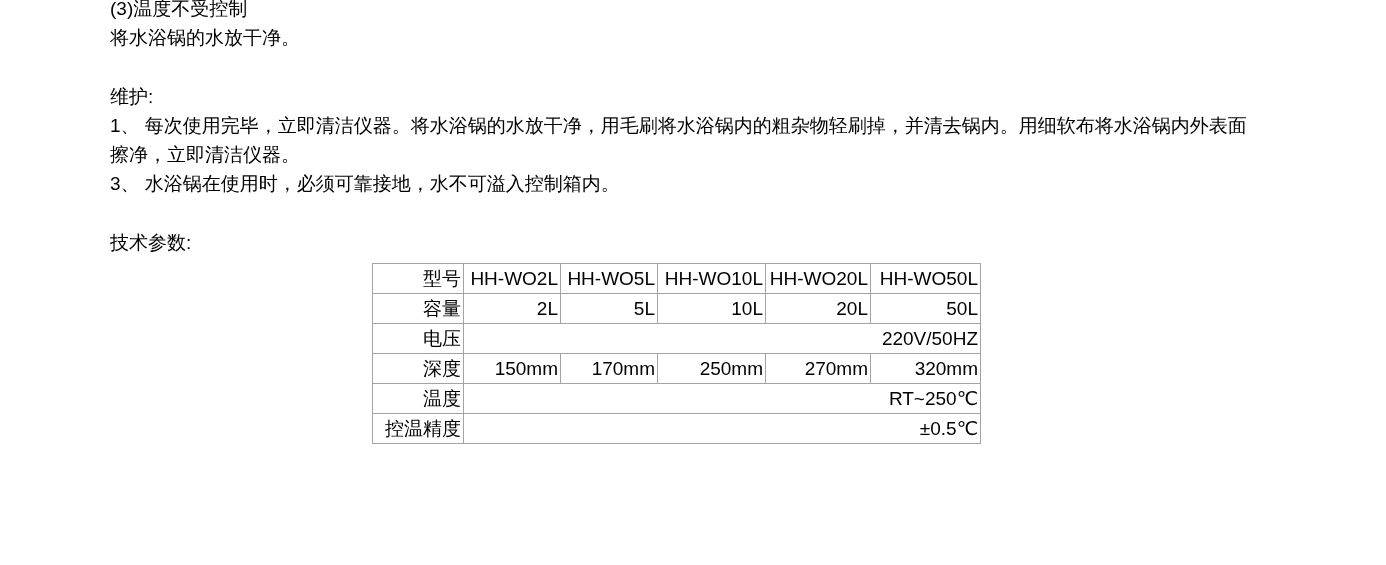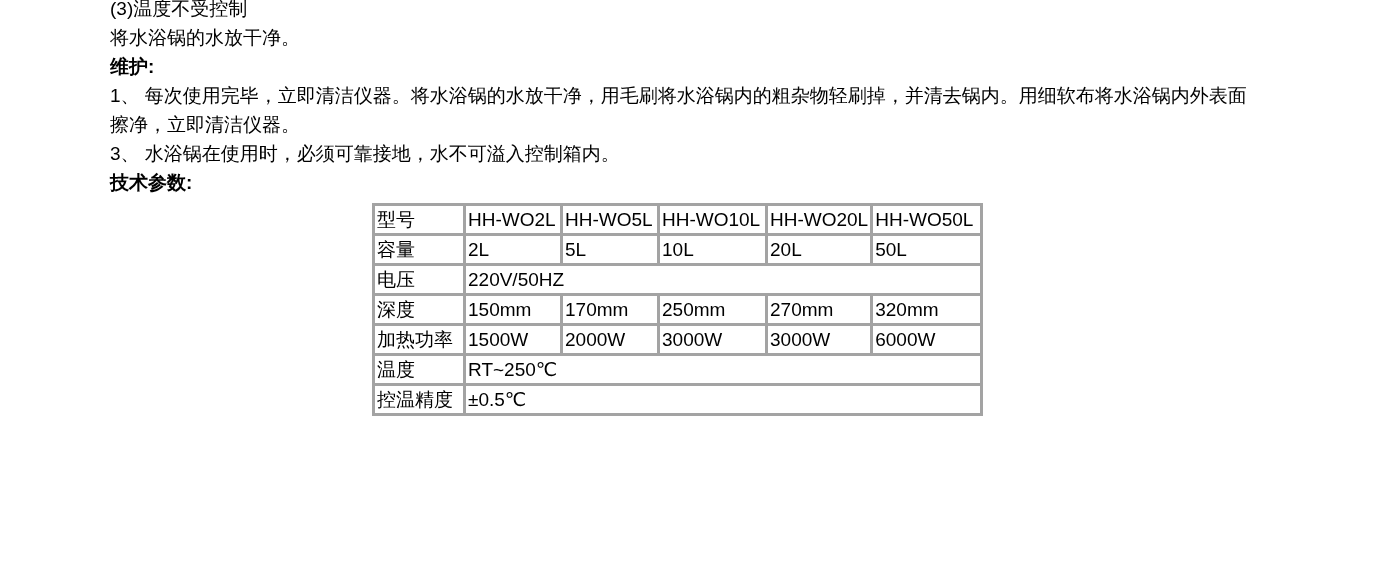--- a/index.html
+++ b/index.html
@@ -20,34 +20,35 @@
     top: -6px;
     left: 110px;
     right: 0;
     font-size: 19px;
     line-height: 29px;
   }
   .line {
     white-space: pre;
   }
   .heading {
-    font-weight: 700;
+    font-weight: 400;
+    margin-top: 30px;
   }
   table.spec-table {
     border-collapse: collapse;
     table-layout: fixed;
     margin: 6px 0 0 262px;
     font-size: 19px;
     line-height: 1;
   }
   table.spec-table td {
-    border: 3px solid #a3a3a3;
+    border: 1px solid #a3a3a3;
     height: 30px;
     padding: 0 2px;
-    text-align: left;
+    text-align: right;
     vertical-align: middle;
     box-sizing: border-box;
     overflow: hidden;
     white-space: nowrap;
   }
   col.c-label { width: 91px; }
   col.c-1 { width: 97px; }
   col.c-2 { width: 97px; }
   col.c-3 { width: 108px; }
   col.c-4 { width: 105px; }
@@ -101,28 +102,20 @@
       </tr>
       <tr>
         <td>深度</td>
         <td>150mm</td>
         <td>170mm</td>
         <td>250mm</td>
         <td>270mm</td>
         <td>320mm</td>
       </tr>
       <tr>
-        <td>加热功率</td>
-        <td>1500W</td>
-        <td>2000W</td>
-        <td>3000W</td>
-        <td>3000W</td>
-        <td>6000W</td>
-      </tr>
-      <tr>
         <td>温度</td>
         <td colspan="5">RT~250℃</td>
       </tr>
       <tr>
         <td>控温精度</td>
         <td colspan="5">±0.5℃</td>
       </tr>
     </tbody>
   </table>
 

